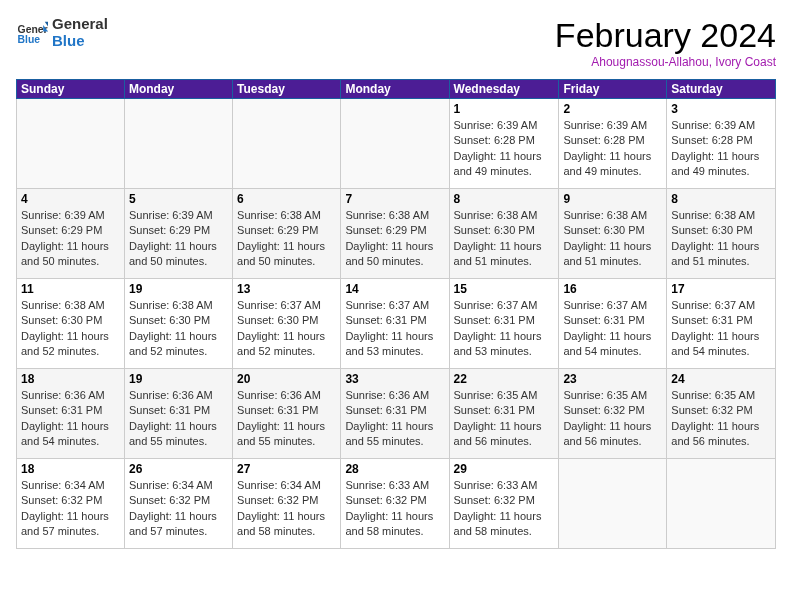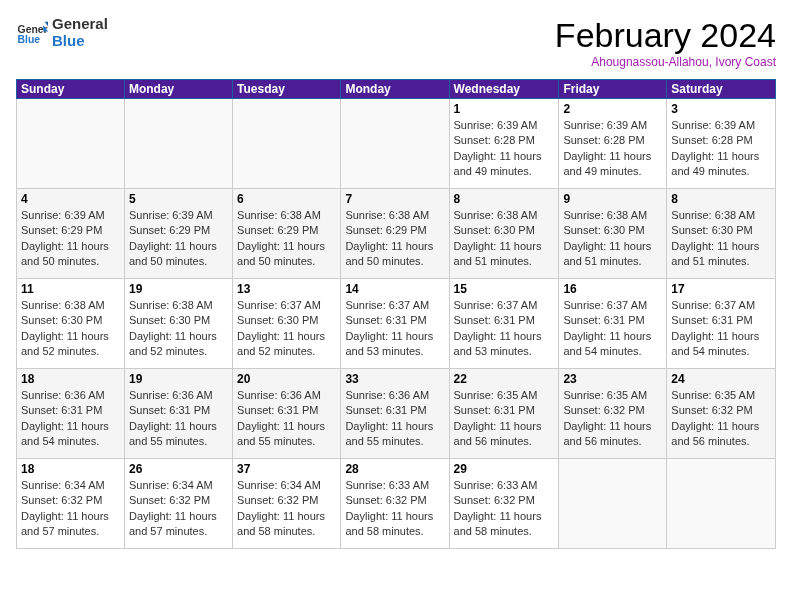--- a/index.html
+++ b/index.html
@@ -303,21 +303,21 @@
 and 57 minutes.</div>
         </td>
         <td>
           <span class="day-num">26</span>
           <div class="day-info" style="white-space: pre-line;">Sunrise: 6:34 AM
 Sunset: 6:32 PM
 Daylight: 11 hours
 and 57 minutes.</div>
         </td>
         <td>
-          <span class="day-num">37</span>
+          <span class="day-num">27</span>
           <div class="day-info" style="white-space: pre-line;">Sunrise: 6:34 AM
 Sunset: 6:32 PM
 Daylight: 11 hours
 and 58 minutes.</div>
         </td>
         <td>
           <span class="day-num">28</span>
           <div class="day-info" style="white-space: pre-line;">Sunrise: 6:33 AM
 Sunset: 6:32 PM
 Daylight: 11 hours

